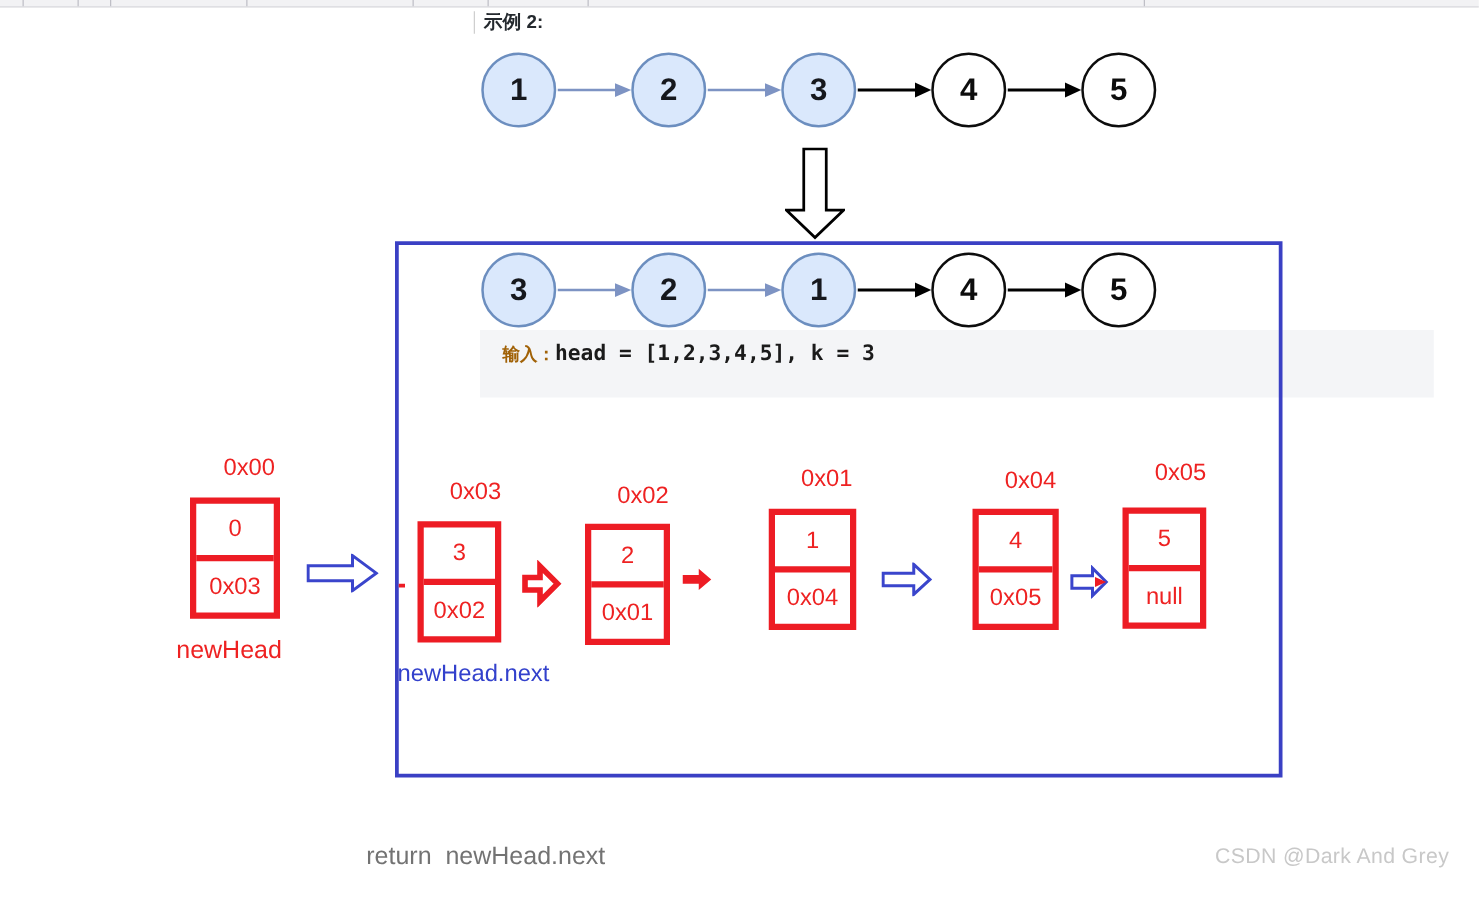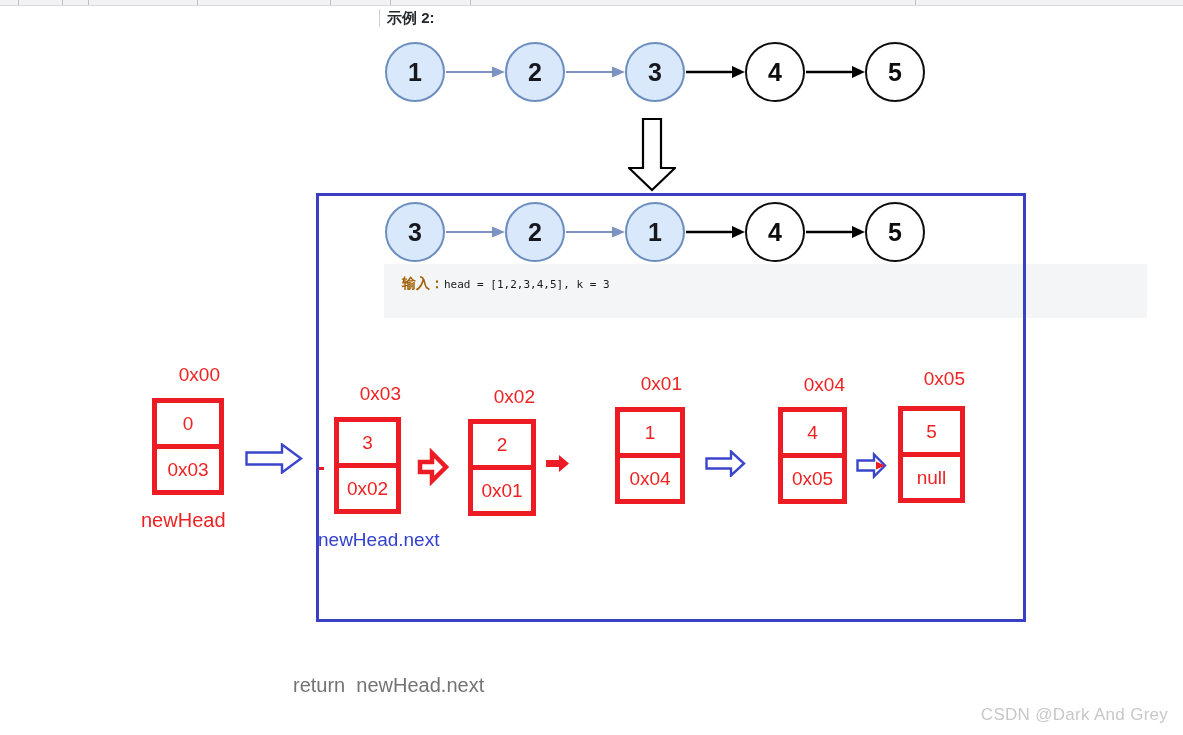--- a/index.html
+++ b/index.html
@@ -25,41 +25,41 @@
   .circle.plain{background:#ffffff;border:2px solid #0d0d0d;color:#0d0d0d;}
 
   .arr{position:absolute;}
 
   
   .io-block{position:absolute;left:384px;top:264px;width:763px;height:54px;
     background:#f4f5f7;z-index:1;box-sizing:border-box;padding:8px 0 0 18px;}
   .io-line{height:22px;line-height:22px;white-space:pre;}
   .io-line .lbl{font-weight:bold;font-size:14px;color:#a16207;}
   .io-line .code{font-family:"DejaVu Sans Mono","Liberation Mono",monospace;
-    font-size:11px;color:#1b1b1b;}
+    font-size:17px;color:#1b1b1b;font-weight:bold;}
 
   
   .blue-frame{position:absolute;left:316px;top:193px;width:710px;height:429px;
     border:3px solid #3a40c4;box-sizing:border-box;background:transparent;z-index:5;}
 
   
   .addr-label{position:absolute;width:67px;text-align:right;color:#ee2222;
     font-size:19px;z-index:6;}
   .nodebox{position:absolute;width:67px;background:#ffffff;
     border:5px solid #ed1c24;box-sizing:content-box;z-index:6;}
   .nodebox .cell{width:100%;height:41px;display:flex;align-items:center;
     justify-content:center;color:#ee2222;font-size:19px;}
   .nodebox .cell.next{border-top:5px solid #ed1c24;}
 
   .caption-red{position:absolute;color:#ee2222;font-size:20px;z-index:6;}
   .caption-blue{position:absolute;color:#3341cc;font-size:19px;z-index:6;}
 
   .return-text{position:absolute;left:293px;top:674px;color:#737373;
     font-size:20px;white-space:pre;}
-  .watermark{position:absolute;left:972px;top:705px;width:205px;text-align:center;
+  .watermark{position:absolute;left:972px;top:675px;width:205px;text-align:left;
     color:#c8c8c8;font-size:17px;letter-spacing:.3px;}
   .red-dash{position:absolute;left:319px;top:467px;width:5px;height:3px;background:#ed1c24;z-index:6;}
 </style>
 </head>
 <body>
 
 <div class="top-strip">
   <span class="tick" style="left:18px"></span>
   <span class="tick" style="left:62px"></span>
   <span class="tick" style="left:88px"></span>

